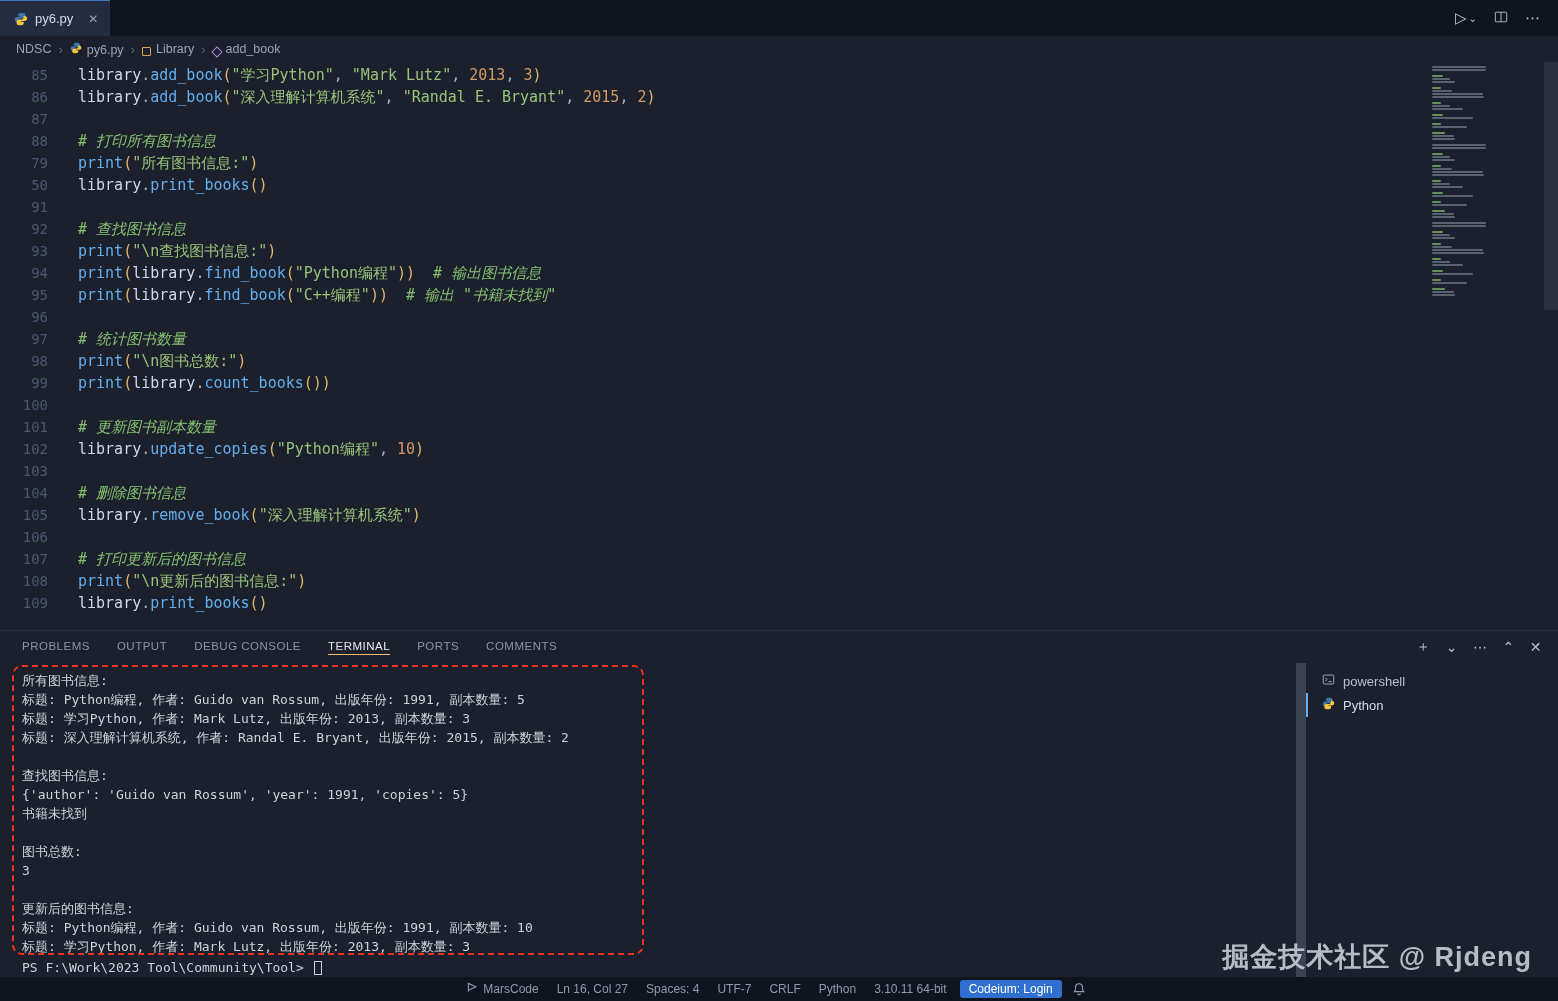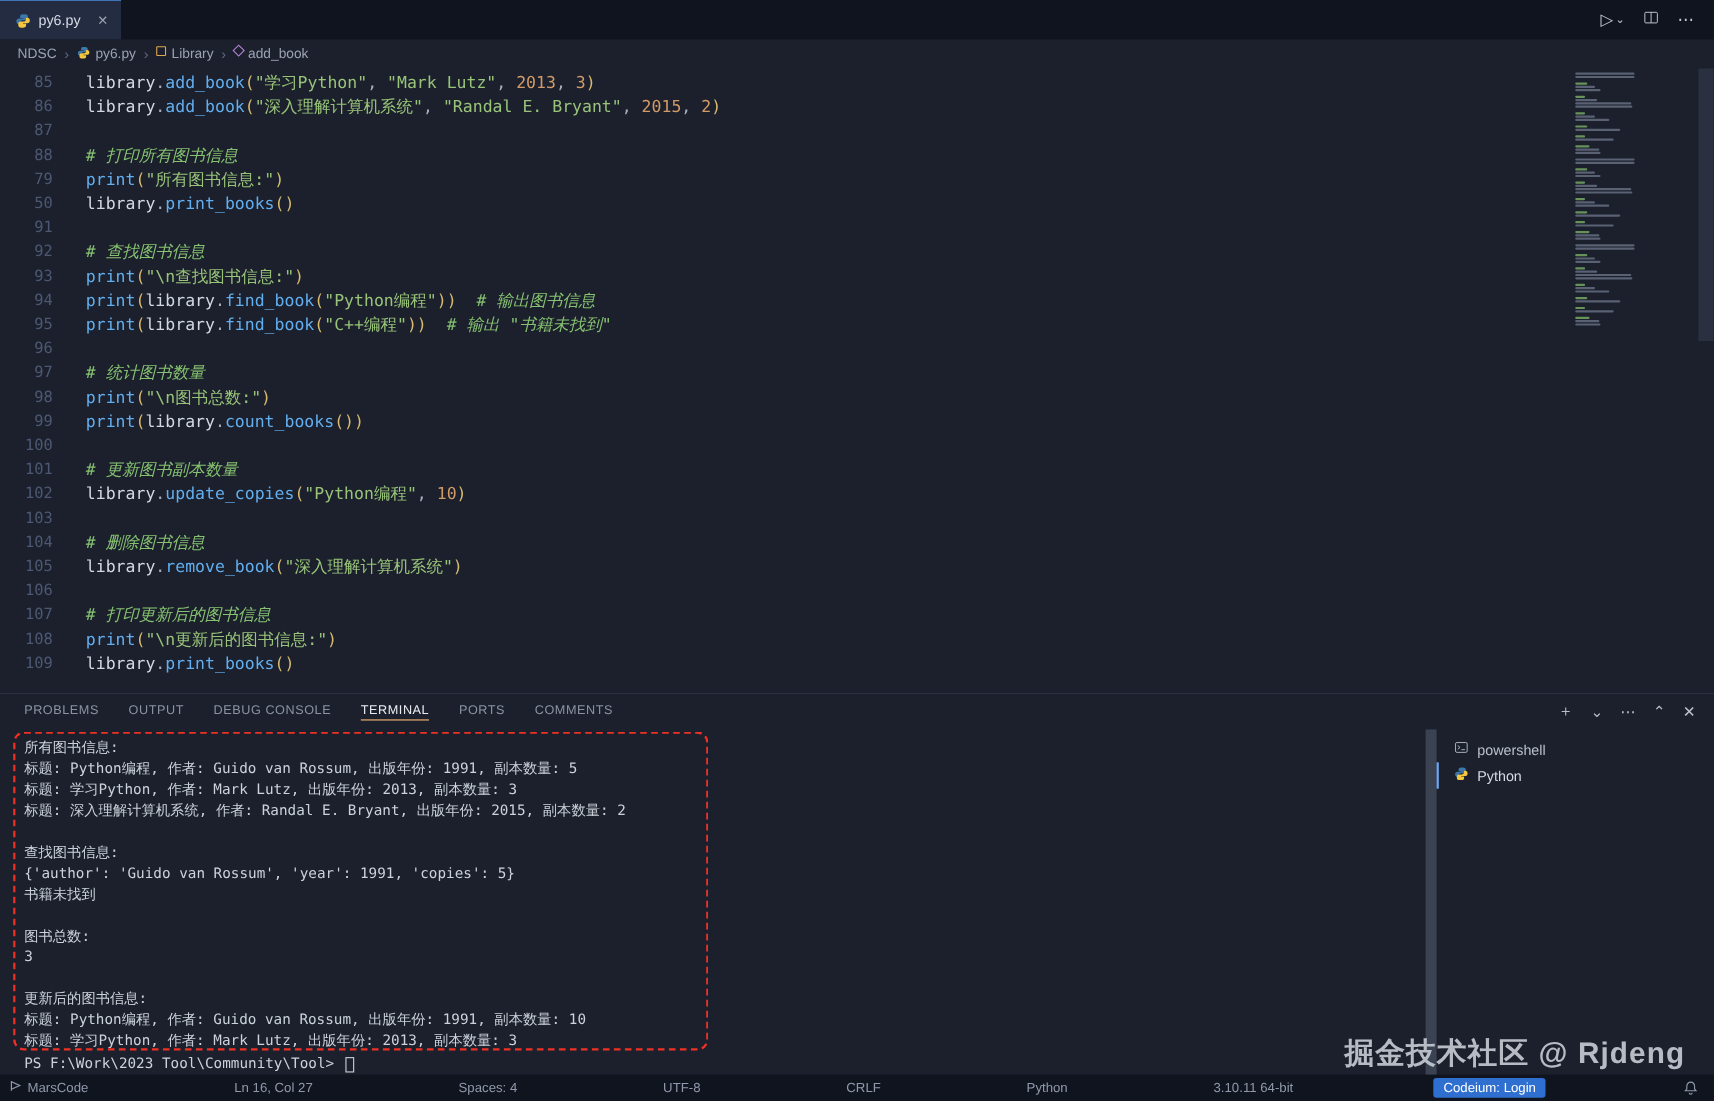--- a/index.html
+++ b/index.html
@@ -12,21 +12,21 @@
   .tab{display:flex;align-items:center;gap:7px;padding:0 12px 0 14px;background:#242c42;color:#d6dbe4;font-size:13px;border-top:1px solid rgba(79,156,248,.65);cursor:pointer}
   .tab .py-icon{flex:none;display:flex}
   .tab-close{color:#9aa2b2;font-size:12px;margin-left:8px}
   .tabbar-actions{margin-left:auto;display:flex;align-items:center;gap:17px;padding-right:18px;color:#c3c9d4;font-size:15px}
   .tabbar-actions span{cursor:pointer}
   .run-wrap{display:flex;align-items:center;gap:2px}
   .run-caret{font-size:10px;color:#c3c9d4}
 
   
   .breadcrumb{height:26px;flex:none;display:flex;align-items:center;gap:7px;padding-left:16px;font-size:12.5px;color:#9aa2b4;background:#1b202c}
-  .bc-item{display:flex;align-items:flex-start;gap:5px;cursor:pointer}
+  .bc-item{display:flex;align-items:flex-end;gap:5px;cursor:pointer}
   .bc-sep{color:#5d6780;font-size:13px}
   .bc-class-shape{width:9px;height:9px;border:1.5px solid #e0a64e;display:inline-block;border-radius:1px}
   .bc-method-shape{width:8px;height:8px;border:1.5px solid #b180d7;display:inline-block;transform:rotate(45deg)}
 
   
   .editor{position:relative;flex:none;height:568px;background:#1b202c;overflow:hidden;padding-top:2px}
   .code-line{display:flex;height:22px;line-height:22px;font-family:"DejaVu Sans Mono",monospace;font-size:15px;white-space:pre}
   .line-num{width:48px;flex:none;text-align:right;color:#4c5872;font-size:14px}
   .line-content{margin-left:30px}
   .tk-v{color:#d2d8e2}
@@ -56,21 +56,21 @@
   .red-box{position:absolute;left:12px;top:2px;width:632px;height:290px;border:2px dashed #f03025;border-radius:10px;pointer-events:none}
   .prompt-line{height:19px;line-height:19px;white-space:pre;margin-top:2px;display:flex;align-items:center}
   .term-cursor{display:inline-block;width:8px;height:14px;border:1px solid #ccd2da;margin-left:2px}
 
   .term-scrollbar{width:10px;flex:none;background:rgba(120,132,155,.35)}
   .terminal-sidebar{width:252px;flex:none;padding-top:6px;font-size:13px;color:#b9c0cc}
   .proc-row{height:24px;display:flex;align-items:center;gap:8px;padding-left:14px;border-left:2px solid transparent;cursor:pointer}
   .proc-row.active{border-left:2px solid #6fa8f5;color:#d4dae4}
 
   
-  .statusbar{height:24px;flex:none;background:#10141f;display:flex;align-items:center;justify-content:space-between;font-size:12px;color:#9099ab;padding-right:8px}
+  .statusbar{height:24px;flex:none;background:#10141f;display:flex;align-items:center;justify-content:center;font-size:12px;color:#9099ab;padding-right:8px}
   .sb-item{padding:0 9px;display:flex;align-items:center;gap:5px;cursor:pointer;white-space:nowrap}
   .sb-codeium{background:#2e6fd0;color:#fff;border-radius:3px;margin:0 4px;padding:2px 9px}
   .sb-bell{padding:0 6px;display:flex;align-items:center}
 
   .watermark{position:absolute;right:26px;bottom:26px;font-size:27px;font-weight:600;color:rgba(195,201,209,.92);letter-spacing:1px;pointer-events:none;z-index:5}
 </style>
 </head>
 <body>
 
 <div class="window">
@@ -303,21 +303,21 @@
 
   <div class="statusbar">
     <span class="sb-item">
       <span><svg width="11" height="11" viewBox="0 0 16 16">
             <path d="M2 14V2l11 5-11 5" fill="none" stroke="#9099ab" stroke-width="1.6"></path>
           </svg></span>
       <span>MarsCode</span>
     </span>
     <span class="sb-item">Ln 16, Col 27</span>
     <span class="sb-item">Spaces: 4</span>
-    <span class="sb-item">UTF-8</span>
+    <span class="sb-item">UTF-7</span>
     <span class="sb-item">CRLF</span>
     <span class="sb-item">Python</span>
     <span class="sb-item">3.10.11 64-bit</span>
     <span class="sb-codeium">Codeium: Login</span>
     <span class="sb-bell">
       <svg width="14" height="14" viewBox="0 0 16 16" fill="none" stroke="#9099ab" stroke-width="1.2">
           <path d="M8 2a4 4 0 0 0-4 4v3l-1.5 2h11L12 9V6a4 4 0 0 0-4-4z"></path>
           <path d="M6.5 13a1.5 1.5 0 0 0 3 0"></path>
         </svg>
     </span>

